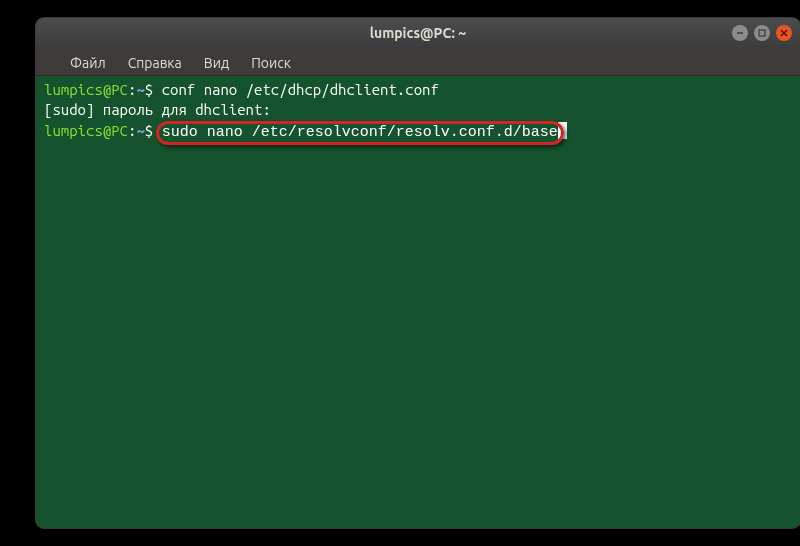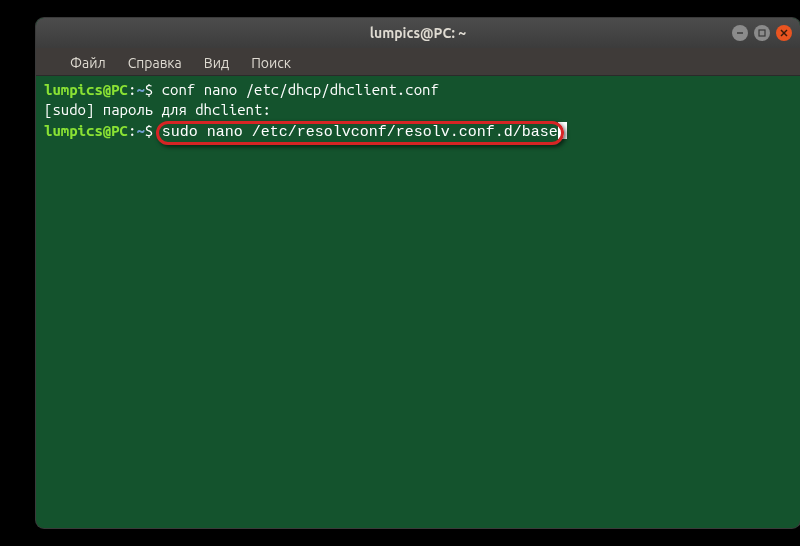--- a/index.html
+++ b/index.html
@@ -76,21 +76,21 @@
     }
     .terminal-body {
       padding: 4px 8px;
       color: #ffffff;
       font-size: 15px;
       line-height: 1.35;
       font-family: "Ubuntu Mono", "DejaVu Sans Mono", monospace;
     }
     .prompt-user {
       color: #8ae234;
-      font-weight: bold;
+      font-weight: normal;
     }
     .prompt-path {
       color: #729fcf;
       font-weight: bold;
     }
     .prompt-text {
       color: #ffffff;
     }
     .line {
       white-space: pre;

